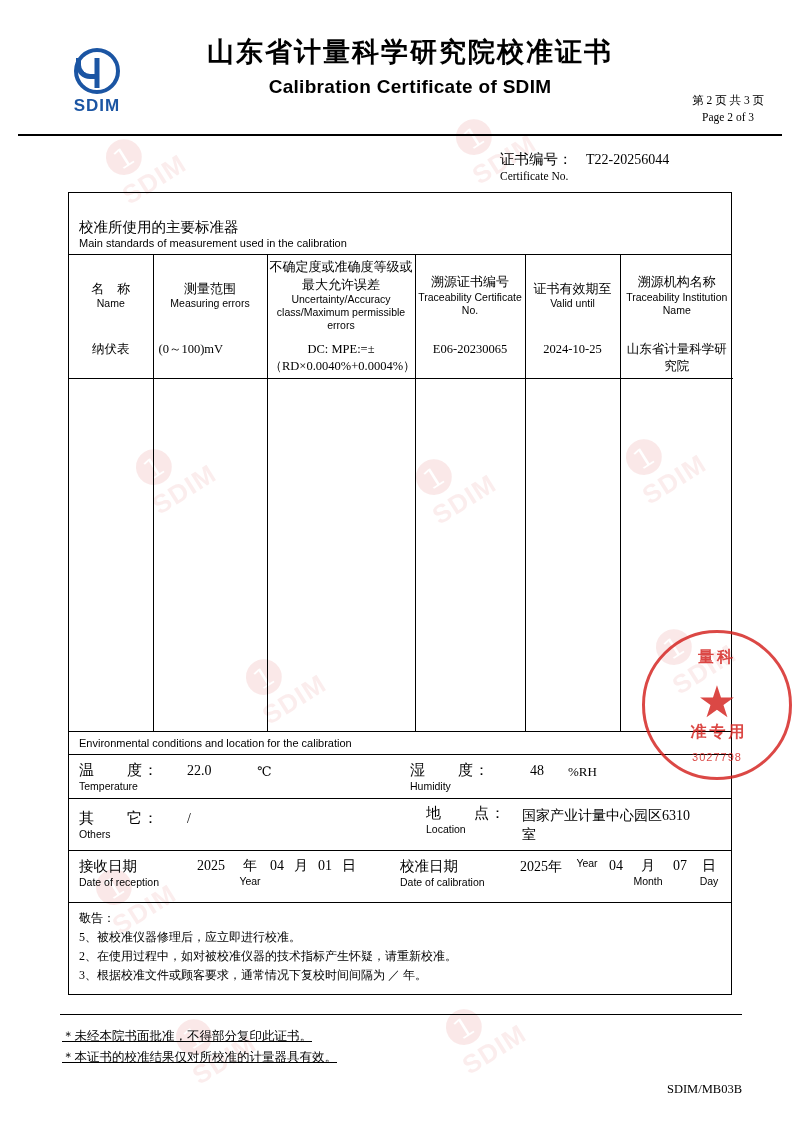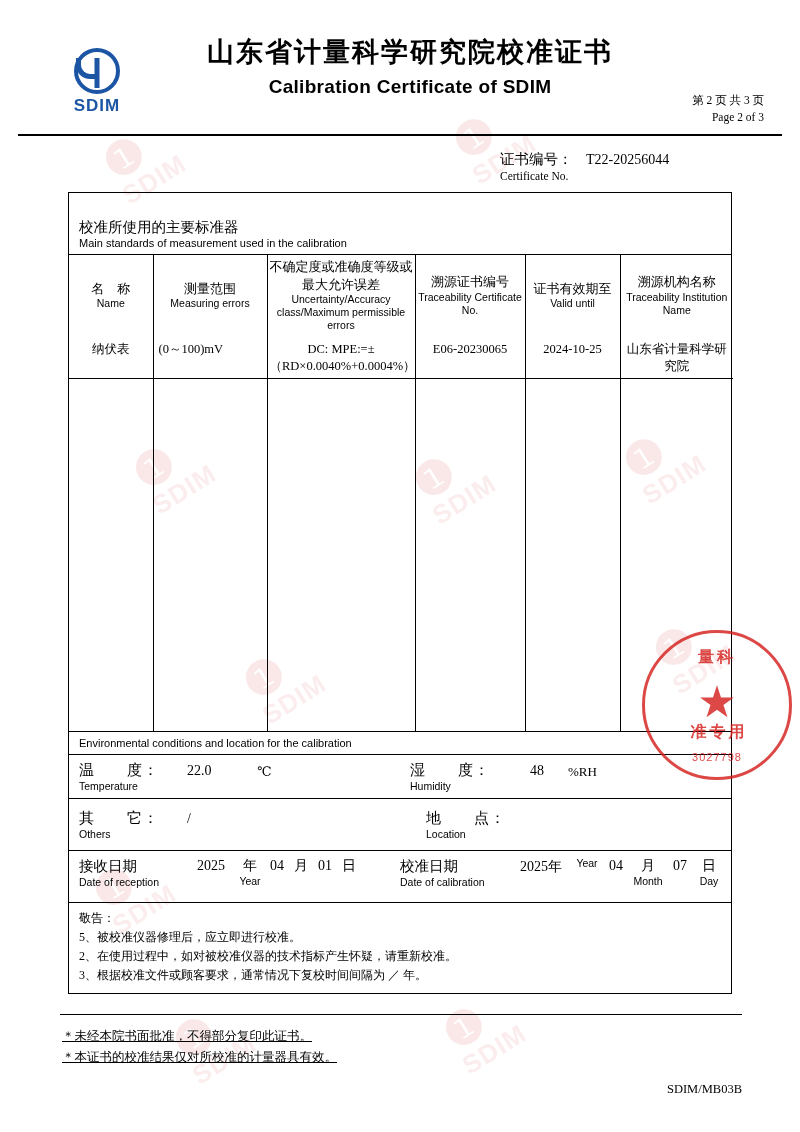--- a/index.html
+++ b/index.html
@@ -105,21 +105,21 @@
     font-size: 19px;
     font-weight: bold;
     font-family: "Liberation Sans", sans-serif;
     margin-top: 6px;
     letter-spacing: 0.3px;
   }
   .pageinfo {
     position: absolute;
     right: 36px;
     top: 92px;
-    text-align: right;
+    text-align: center;
     font-size: 11.5px;
     line-height: 1.45;
   }
   .hrule {
     position: absolute;
     left: 18px; right: 18px;
     top: 134px;
     border-top: 2px solid #000;
     z-index: 2;
   }
@@ -476,20 +476,21 @@
         </div>
         <div class="val">/</div>
       </div>
     </div>
     <div class="c-half">
       <div class="cellpair">
         <div class="lab lab-w2">
           <div class="cn">地　　点：</div>
           <div class="en">Location</div>
         </div>
+        <div class="val" style="width:180px; line-height:1.4;">国家产业计量中心园区6310室</div>
       </div>
     </div>
   </div>
 
   <div class="row" style="min-height:52px; align-items:flex-start;">
     <div class="daterow" style="width:50%;">
       <div class="d-lab" style="width:108px;">
         <div class="cn">接收日期</div>
         <div class="en">Date of reception</div>
       </div>

